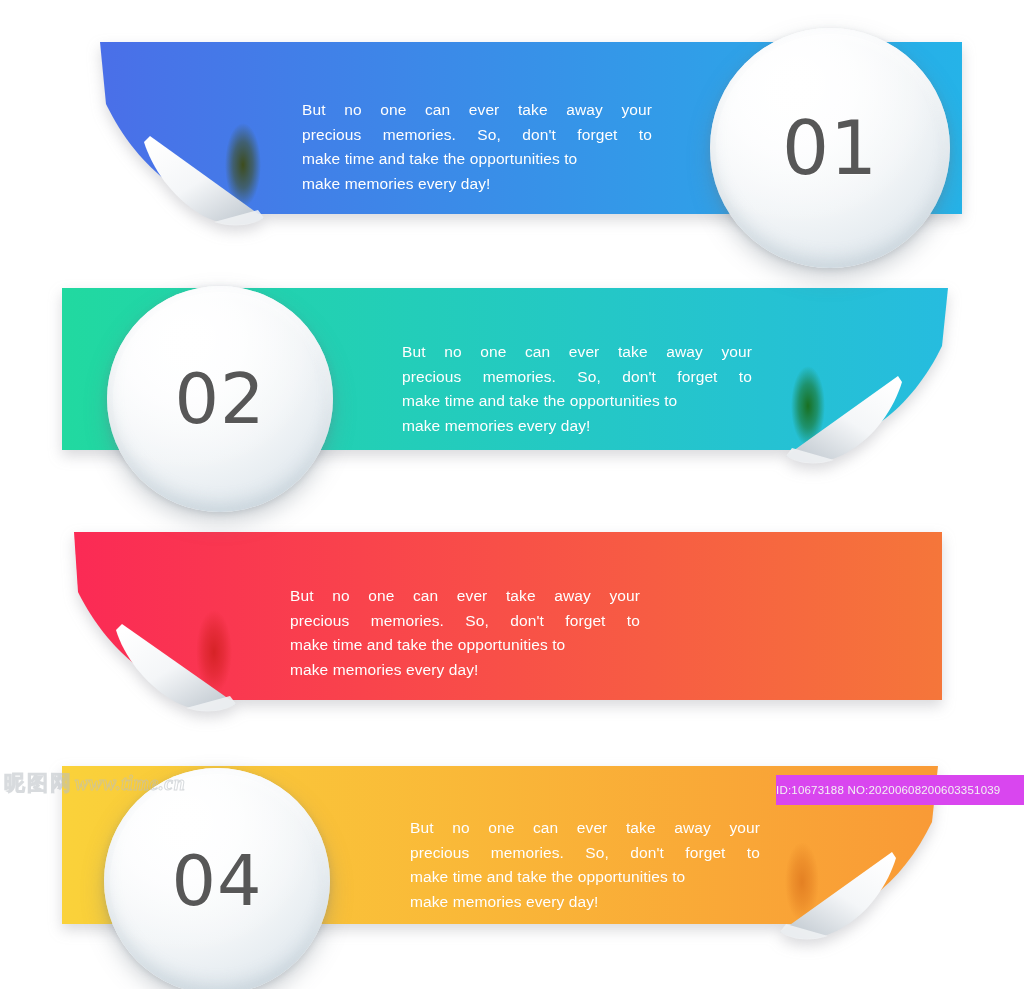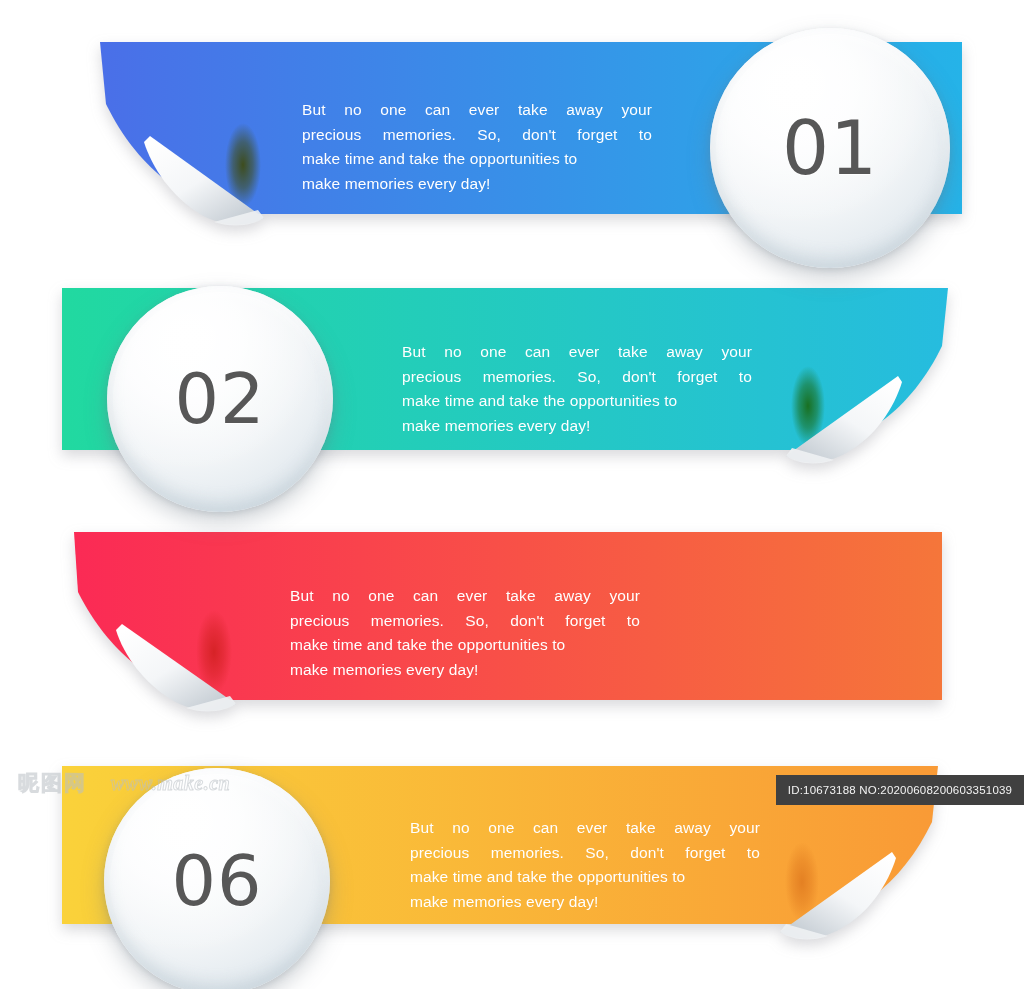--- a/index.html
+++ b/index.html
@@ -66,41 +66,41 @@
     font-weight:normal;
     font-family:"DejaVu Sans","Liberation Sans",sans-serif;
     letter-spacing:1px;
     text-shadow:0 1px 1px rgba(255,255,255,.85);
     line-height:1;
   }
 
   
   .footer{position:absolute;left:0;bottom:0;width:1024px;height:44px;z-index:30;}
   .wm{
-    position:absolute;left:18px;bottom:8px;
-    display:flex;align-items:center;gap:24px;
+    position:absolute;left:4px;bottom:8px;
+    display:flex;align-items:center;gap:2px;
     opacity:.55;
   }
   .wm-cjk{
     font-size:21px;letter-spacing:2px;color:transparent;
     -webkit-text-stroke:1px #b9bfc4;
     font-family:"DejaVu Sans","Liberation Sans",sans-serif;
     font-weight:bold;
   }
   .wm-url{
     font-size:20px;font-style:italic;font-weight:bold;
     color:transparent;-webkit-text-stroke:1px #b9bfc4;
     font-family:"Liberation Serif","DejaVu Serif",serif;
     letter-spacing:.5px;
   }
   .id-strip{
     position:absolute;right:0;bottom:0;
     width:248px;height:30px;
-    background:#404040;
-    display:flex;align-items:center;justify-content:center;
+    background:#d946ef;
+    display:flex;align-items:center;justify-content:flex-start;
   }
   .id-strip span{
     font-size:11.5px;color:#f3f3f3;letter-spacing:.2px;
     font-family:"Liberation Sans","DejaVu Sans",sans-serif;
   }
 </style>
 </head>
 <body>
 
 <div id="stage">
@@ -250,27 +250,27 @@
     </svg>
 
     <div class="ribbon-text" style="left:348px;top:50px;width:350px;">
       <span class="ln justify">But no one can ever take away your</span>
       <span class="ln justify">precious memories. So, don't forget to</span>
       <span class="ln">make time and take the opportunities to</span>
       <span class="ln">make memories every day!</span>
     </div>
 
     <div class="sphere" style="left:42px;top:2px;width:226px;height:226px;">
-      <span class="sphere-num" style="font-size:70px;">06</span>
+      <span class="sphere-num" style="font-size:70px;">04</span>
     </div>
   </div>
 
   <div class="footer">
     <div class="wm">
       <span class="wm-cjk">昵图网</span>
-      <span class="wm-url">www.make.cn</span>
+      <span class="wm-url">www.time.cn</span>
     </div>
     <div class="id-strip">
       <span>ID:10673188 NO:20200608200603351039</span>
     </div>
   </div>
 
 </div>
 
 </body></html>

